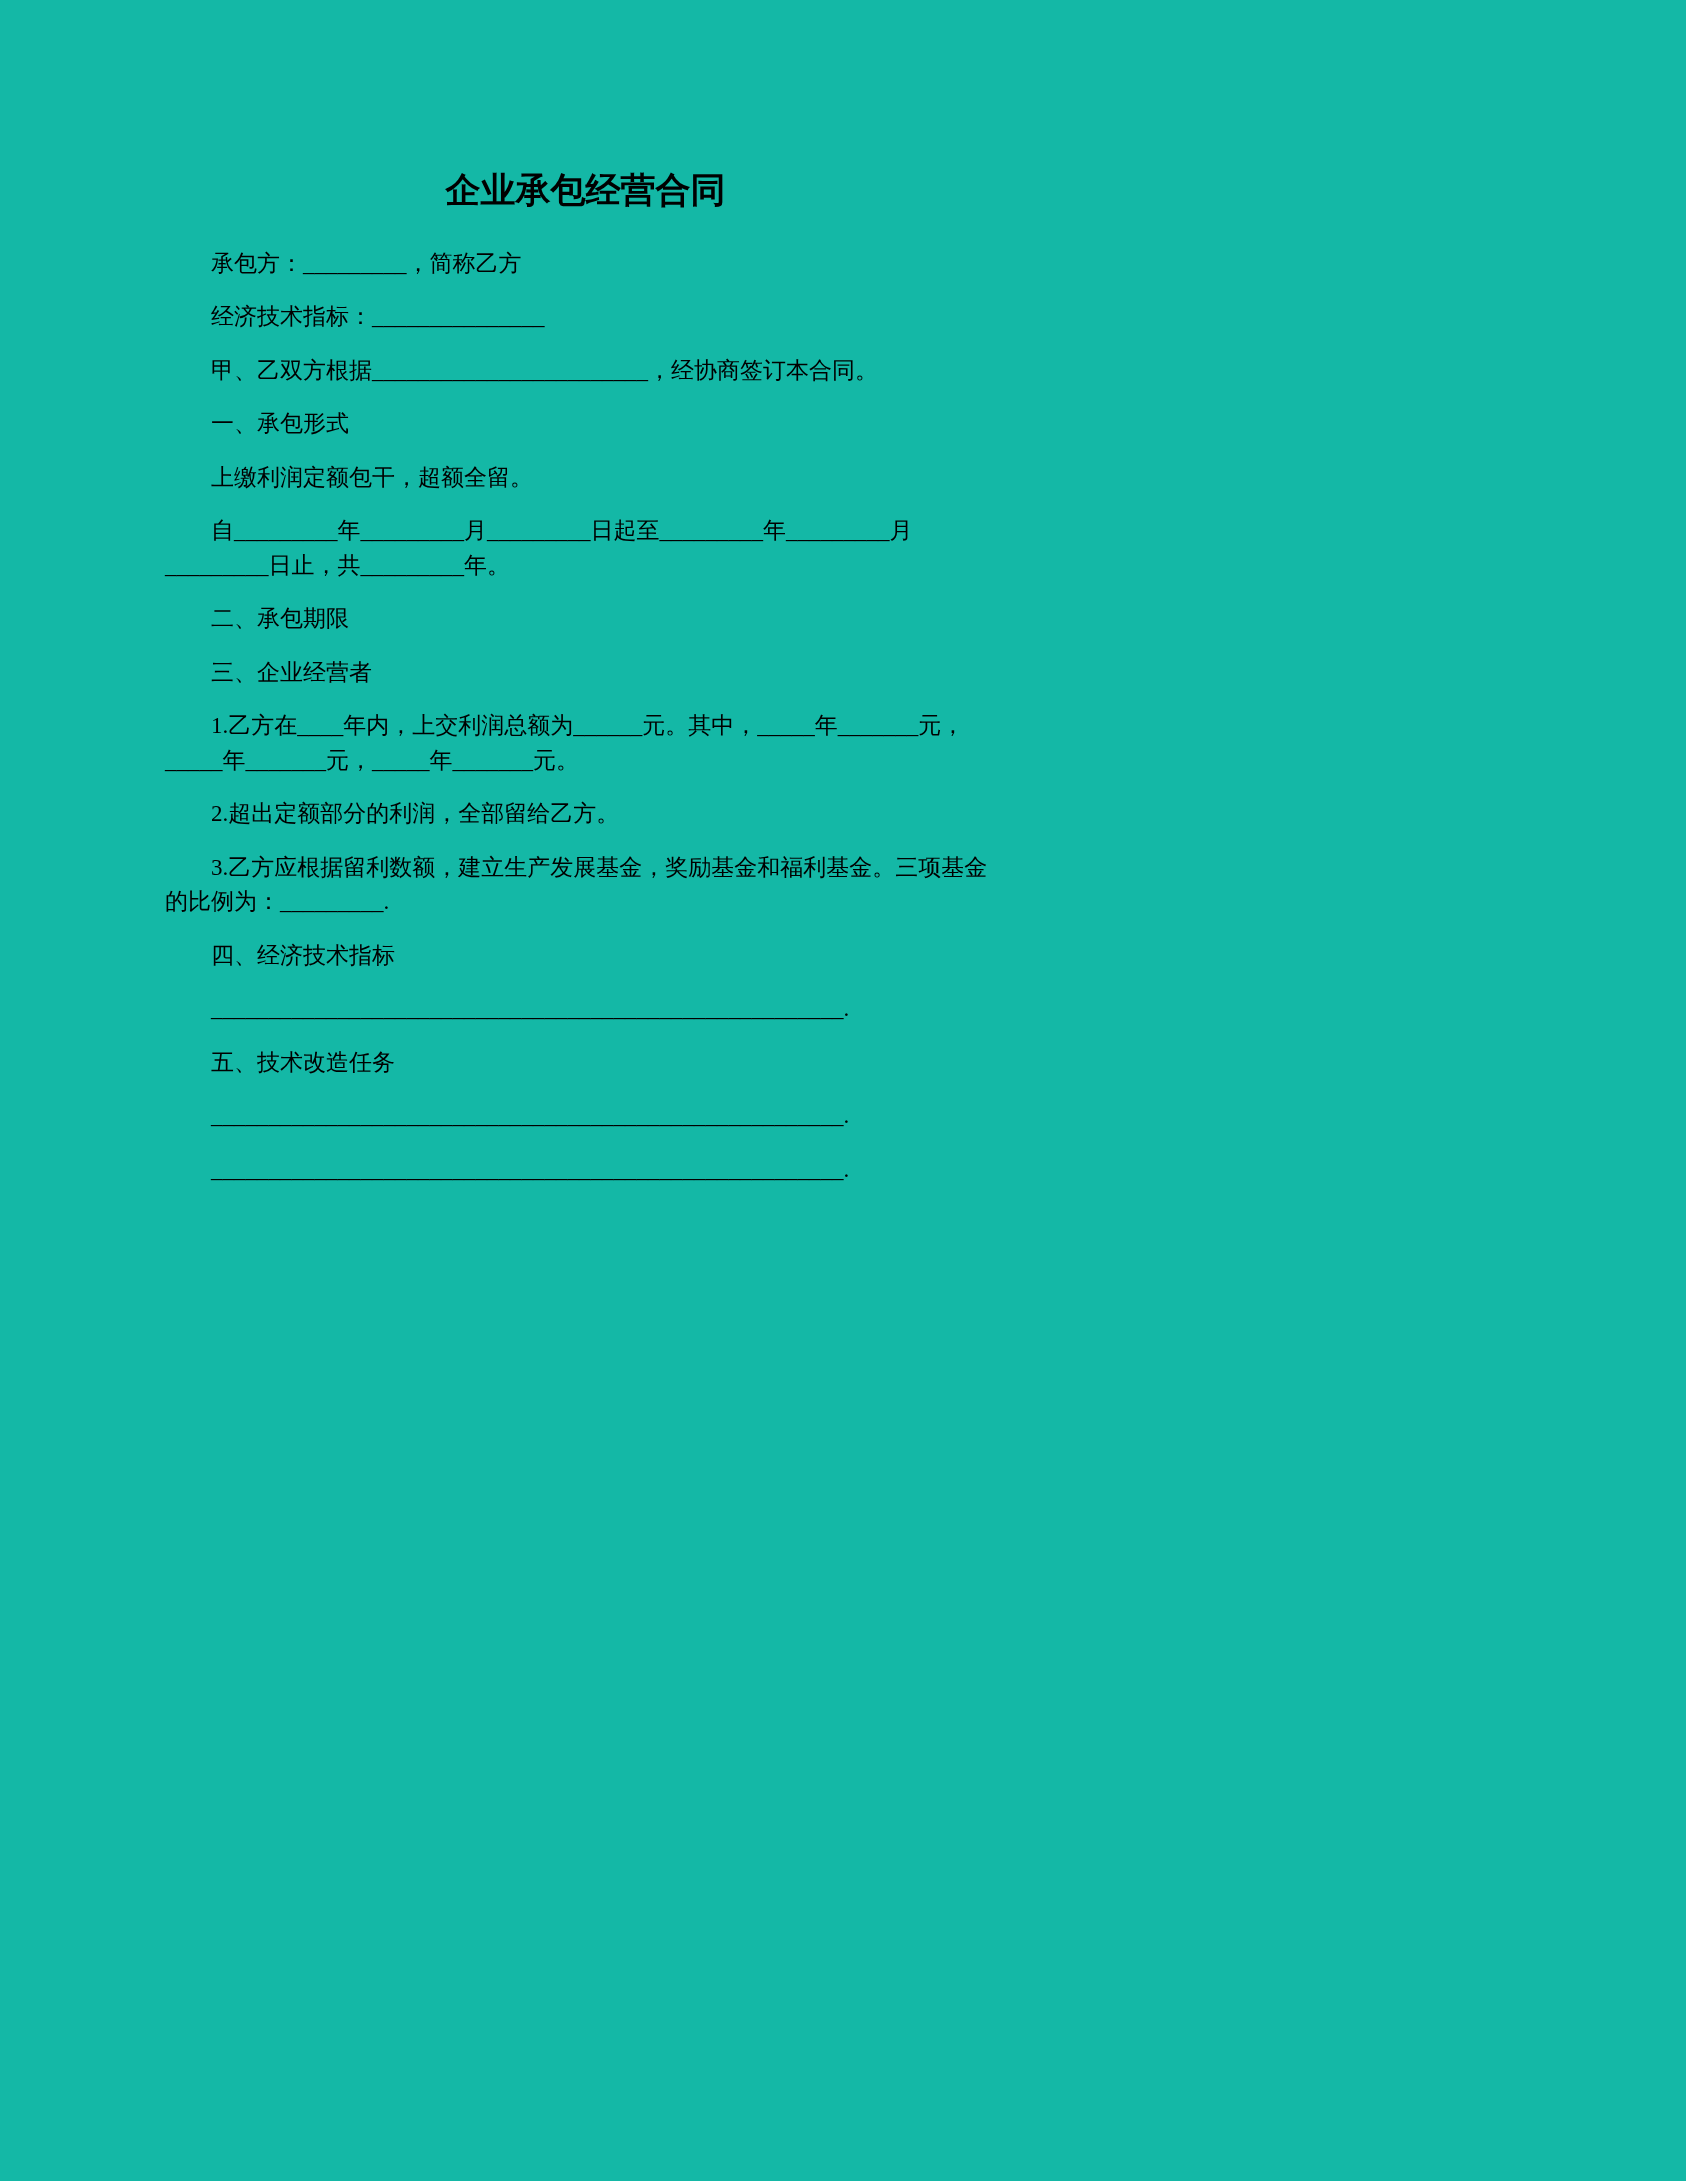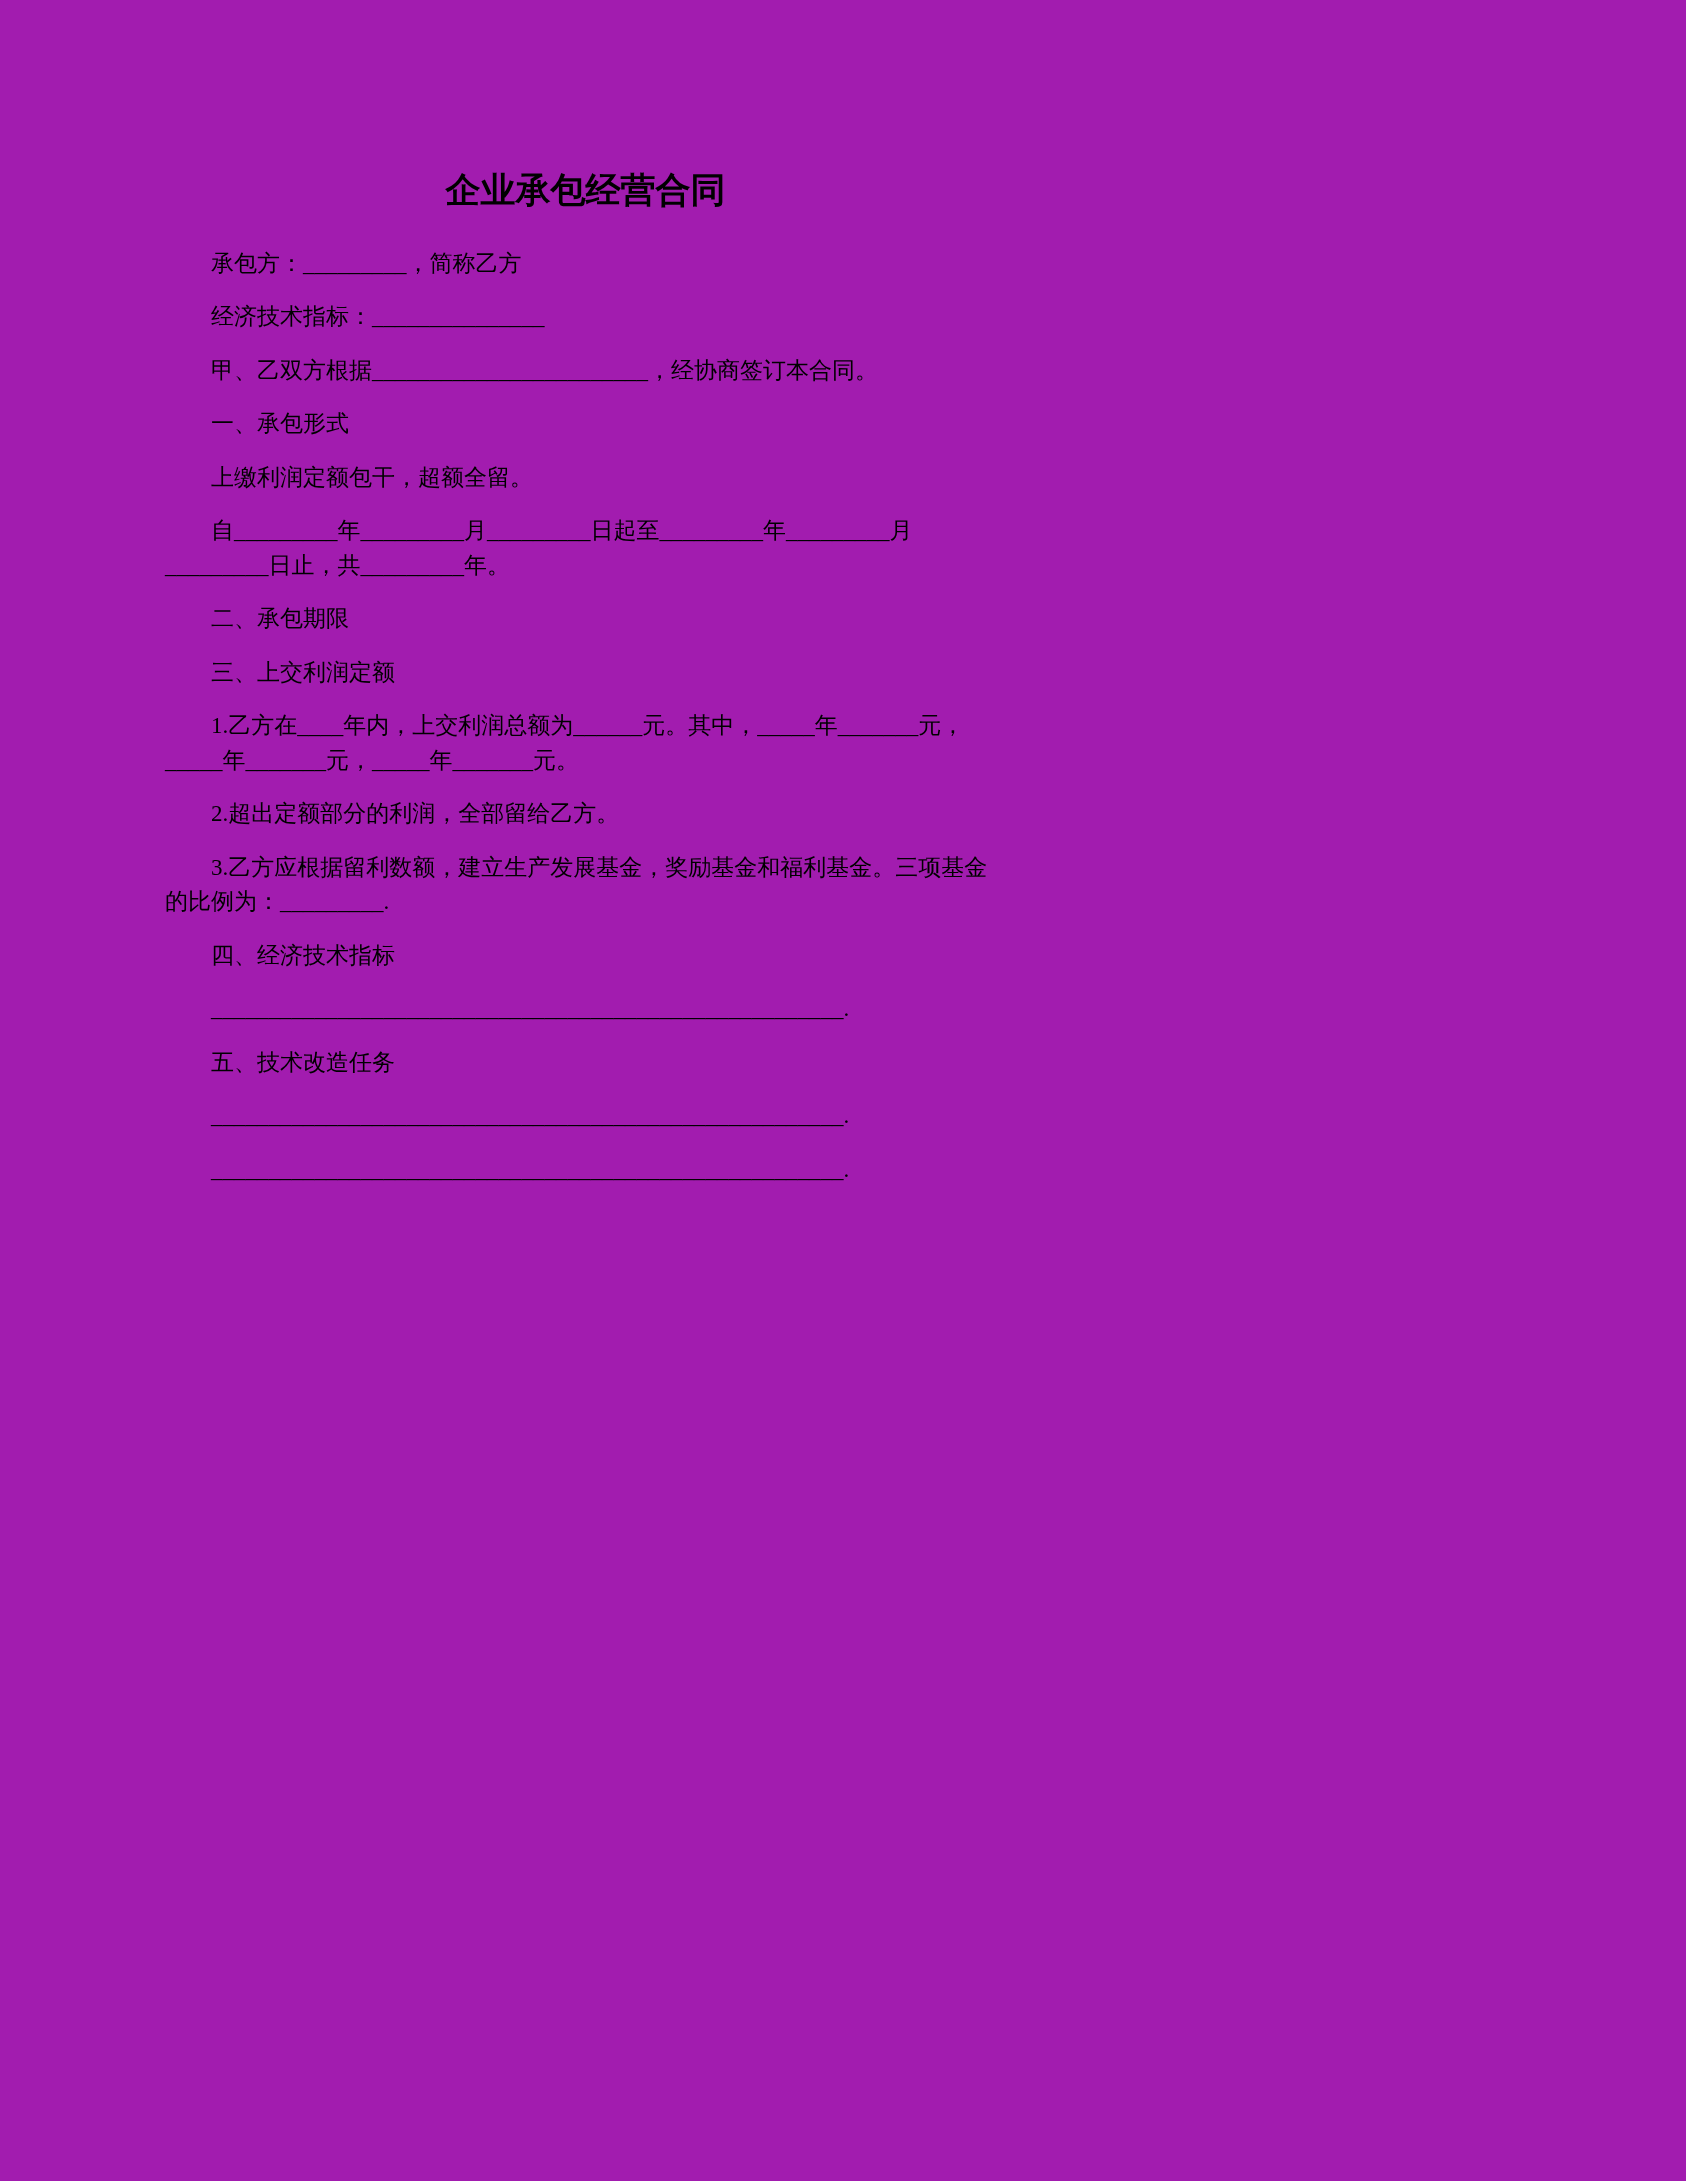--- a/index.html
+++ b/index.html
@@ -11,21 +11,21 @@
     width: 1686px;
     height: 2182px;
     color: #000000;
     font-family: "Liberation Serif", "DejaVu Serif", serif;
   }
   .page {
     box-sizing: border-box;
     width: 1686px;
     height: 2182px;
     padding: 168px 680px 0 165px;
-    background: #a21caf;
+    background: #14b8a6;
   }
   .doc-title {
     font-size: 35px;
     font-weight: bold;
     text-align: center;
     line-height: 1.3;
     margin: 0 0 33px 0;
   }
   .doc-para {
     font-size: 23px;
@@ -43,21 +43,21 @@
   <h1 class="doc-title">企业承包经营合同</h1>
 
   <div>
     <p class="doc-para">承包方：_________，简称乙方</p>
     <p class="doc-para">经济技术指标：_______________</p>
     <p class="doc-para">甲、乙双方根据________________________，经协商签订本合同。</p>
     <p class="doc-para">一、承包形式</p>
     <p class="doc-para">上缴利润定额包干，超额全留。</p>
     <p class="doc-para">自_________年_________月_________日起至_________年_________月_________日止，共_________年。</p>
     <p class="doc-para">二、承包期限</p>
-    <p class="doc-para">三、上交利润定额</p>
+    <p class="doc-para">三、企业经营者</p>
     <p class="doc-para">1.乙方在____年内，上交利润总额为______元。其中，_____年_______元，_____年_______元，_____年_______元。</p>
     <p class="doc-para">2.超出定额部分的利润，全部留给乙方。</p>
     <p class="doc-para">3.乙方应根据留利数额，建立生产发展基金，奖励基金和福利基金。三项基金的比例为：_________.</p>
     <p class="doc-para">四、经济技术指标</p>
     <p class="doc-para">_______________________________________________________.</p>
     <p class="doc-para">五、技术改造任务</p>
     <p class="doc-para">_______________________________________________________.</p>
     <p class="doc-para">_______________________________________________________.</p>
   </div>
 </div>

